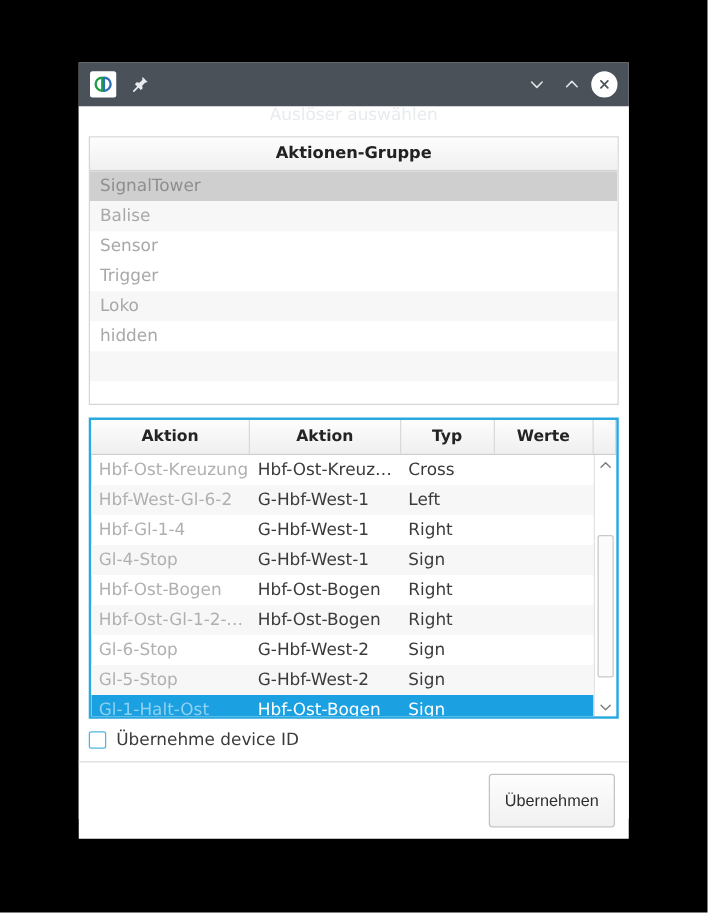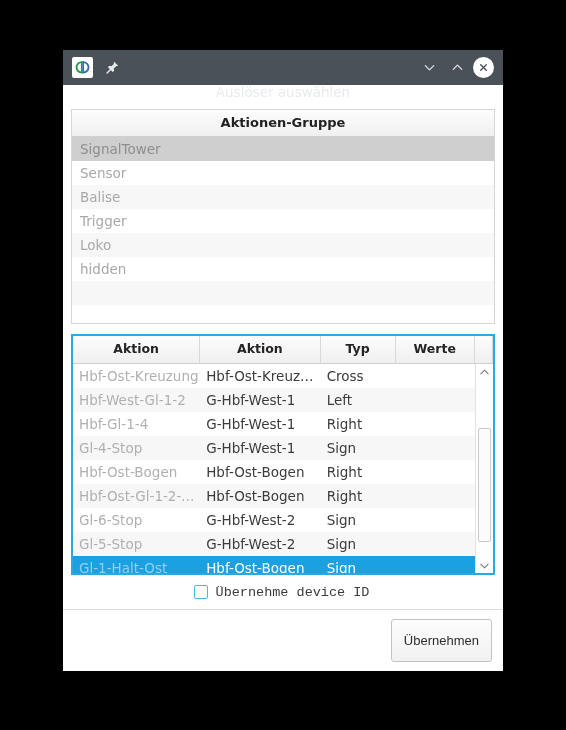--- a/index.html
+++ b/index.html
@@ -239,24 +239,23 @@
     background: #fbfbfb;
     border: 1px solid #c9c9c9;
     border-radius: 2px;
   }
 
   
   #check-row {
     height: 34px;
     display: flex;
     align-items: center;
-    justify-content: center;
+    justify-content: flex-start;
     padding-right: 3px;
     flex: 0 0 auto;
-    font-family: Liberation Mono, monospace;
   }
   #chk-box {
     width: 14px;
     height: 14px;
     border: 1.5px solid #4fb5e3;
     border-radius: 2px;
     background: #ffffff;
     box-sizing: border-box;
     margin-right: 8px;
     flex: 0 0 auto;
@@ -329,22 +328,22 @@
       </div>
     </div>
   </div>
 
   <div id="winbody">
 
     <div id="group-panel">
       <div id="group-header">Aktionen-Gruppe</div>
       <div id="group-list">
         <div class="grow sel">SignalTower</div>
+        <div class="grow alt">Balise</div>
         <div class="grow">Sensor</div>
-        <div class="grow alt">Balise</div>
         <div class="grow">Trigger</div>
         <div class="grow alt">Loko</div>
         <div class="grow">hidden</div>
         <div class="grow alt empty"></div>
 
       </div>
     </div>
 
     <div id="table-panel">
       <div id="table-head">
@@ -358,21 +357,21 @@
         <div id="table-body">
 
           <div class="trow">
             <div class="td c0 col0">Hbf-Ost-Kreuzung</div>
             <div class="td c1 col1">Hbf-Ost-Kreuzung</div>
             <div class="td c2 col2">Cross</div>
             <div class="td c3 col3"></div>
           </div>
 
           <div class="trow alt">
-            <div class="td c0 col0">Hbf-West-Gl-1-2</div>
+            <div class="td c0 col0">Hbf-West-Gl-6-2</div>
             <div class="td c1 col1">G-Hbf-West-1</div>
             <div class="td c2 col2">Left</div>
             <div class="td c3 col3"></div>
           </div>
 
           <div class="trow">
             <div class="td c0 col0">Hbf-Gl-1-4</div>
             <div class="td c1 col1">G-Hbf-West-1</div>
             <div class="td c2 col2">Right</div>
             <div class="td c3 col3"></div>

